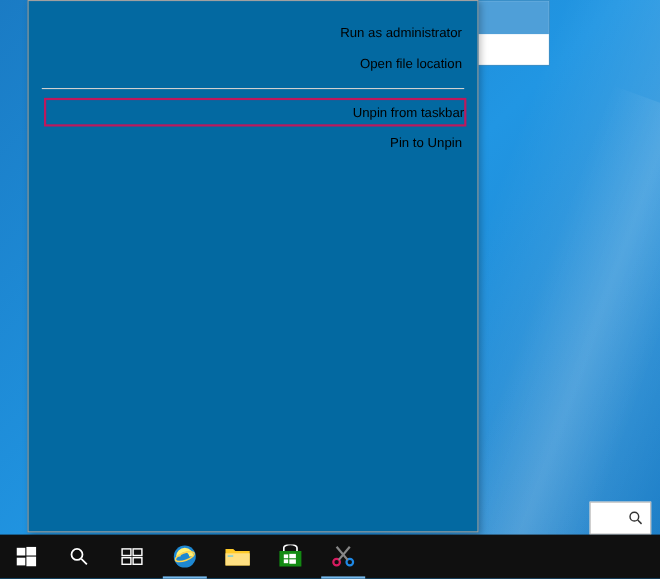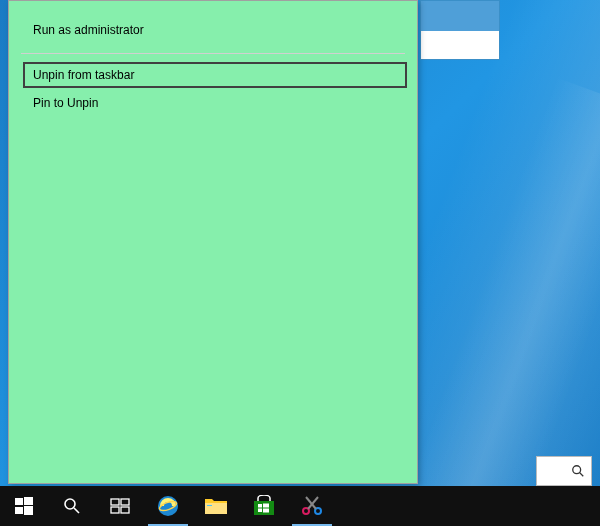--- a/index.html
+++ b/index.html
@@ -46,44 +46,45 @@
       height: 60px;
       background: #fff;
       border: 1px solid #3a8fc8;
     }
     .window-behind .titlebar {
       height: 30px;
       background: #4f9fd8;
     }
     .context-menu {
       position: absolute;
-      left: 8px;
+      left: 25px;
       top: 0;
       width: 410px;
       height: 484px;
-      background: #86efac;
+      background: #0369a1;
       border: 1px solid #a0a0a0;
       box-shadow: 2px 2px 6px rgba(0,0,0,0.25);
       padding-top: 16px;
+      text-align: right;
     }
     .menu-item {
       padding: 6px 14px 6px 24px;
       color: #000;
       cursor: default;
       line-height: 1.3;
     }
     .menu-divider {
       margin: 8px 12px;
       border: none;
       border-top: 1px solid #d0d0d0;
     }
     .highlight-box {
-      border: 2px solid #404040;
+      border: 2px solid #be185d;
       margin: 2px 10px 2px 14px;
-      padding: 4px 16px 4px 8px;
+      padding: 4px 0 4px 8px;
     }
     .search-flyout {
       position: absolute;
       right: 8px;
       bottom: 40px;
       width: 56px;
       height: 30px;
       background: #fff;
       border: 1px solid #bbb;
       display: flex;
@@ -123,20 +124,21 @@
 <body>
 
 <div class="desktop">
   <div class="window-behind">
     <div class="titlebar"></div>
   </div>
 </div>
 
 <div class="context-menu">
   <div class="menu-item">Run as administrator</div>
+  <div class="menu-item">Open file location</div>
   <hr class="menu-divider">
   <div class="highlight-box">
     <div>Unpin from taskbar</div>
   </div>
   <div class="menu-item">Pin to Unpin</div>
 </div>
 
 <div class="search-flyout">
   <svg width="14" height="14" viewBox="0 0 16 16">
     <circle cx="6.5" cy="6.5" r="4.5" fill="none" stroke="#333" stroke-width="1.5"></circle>

